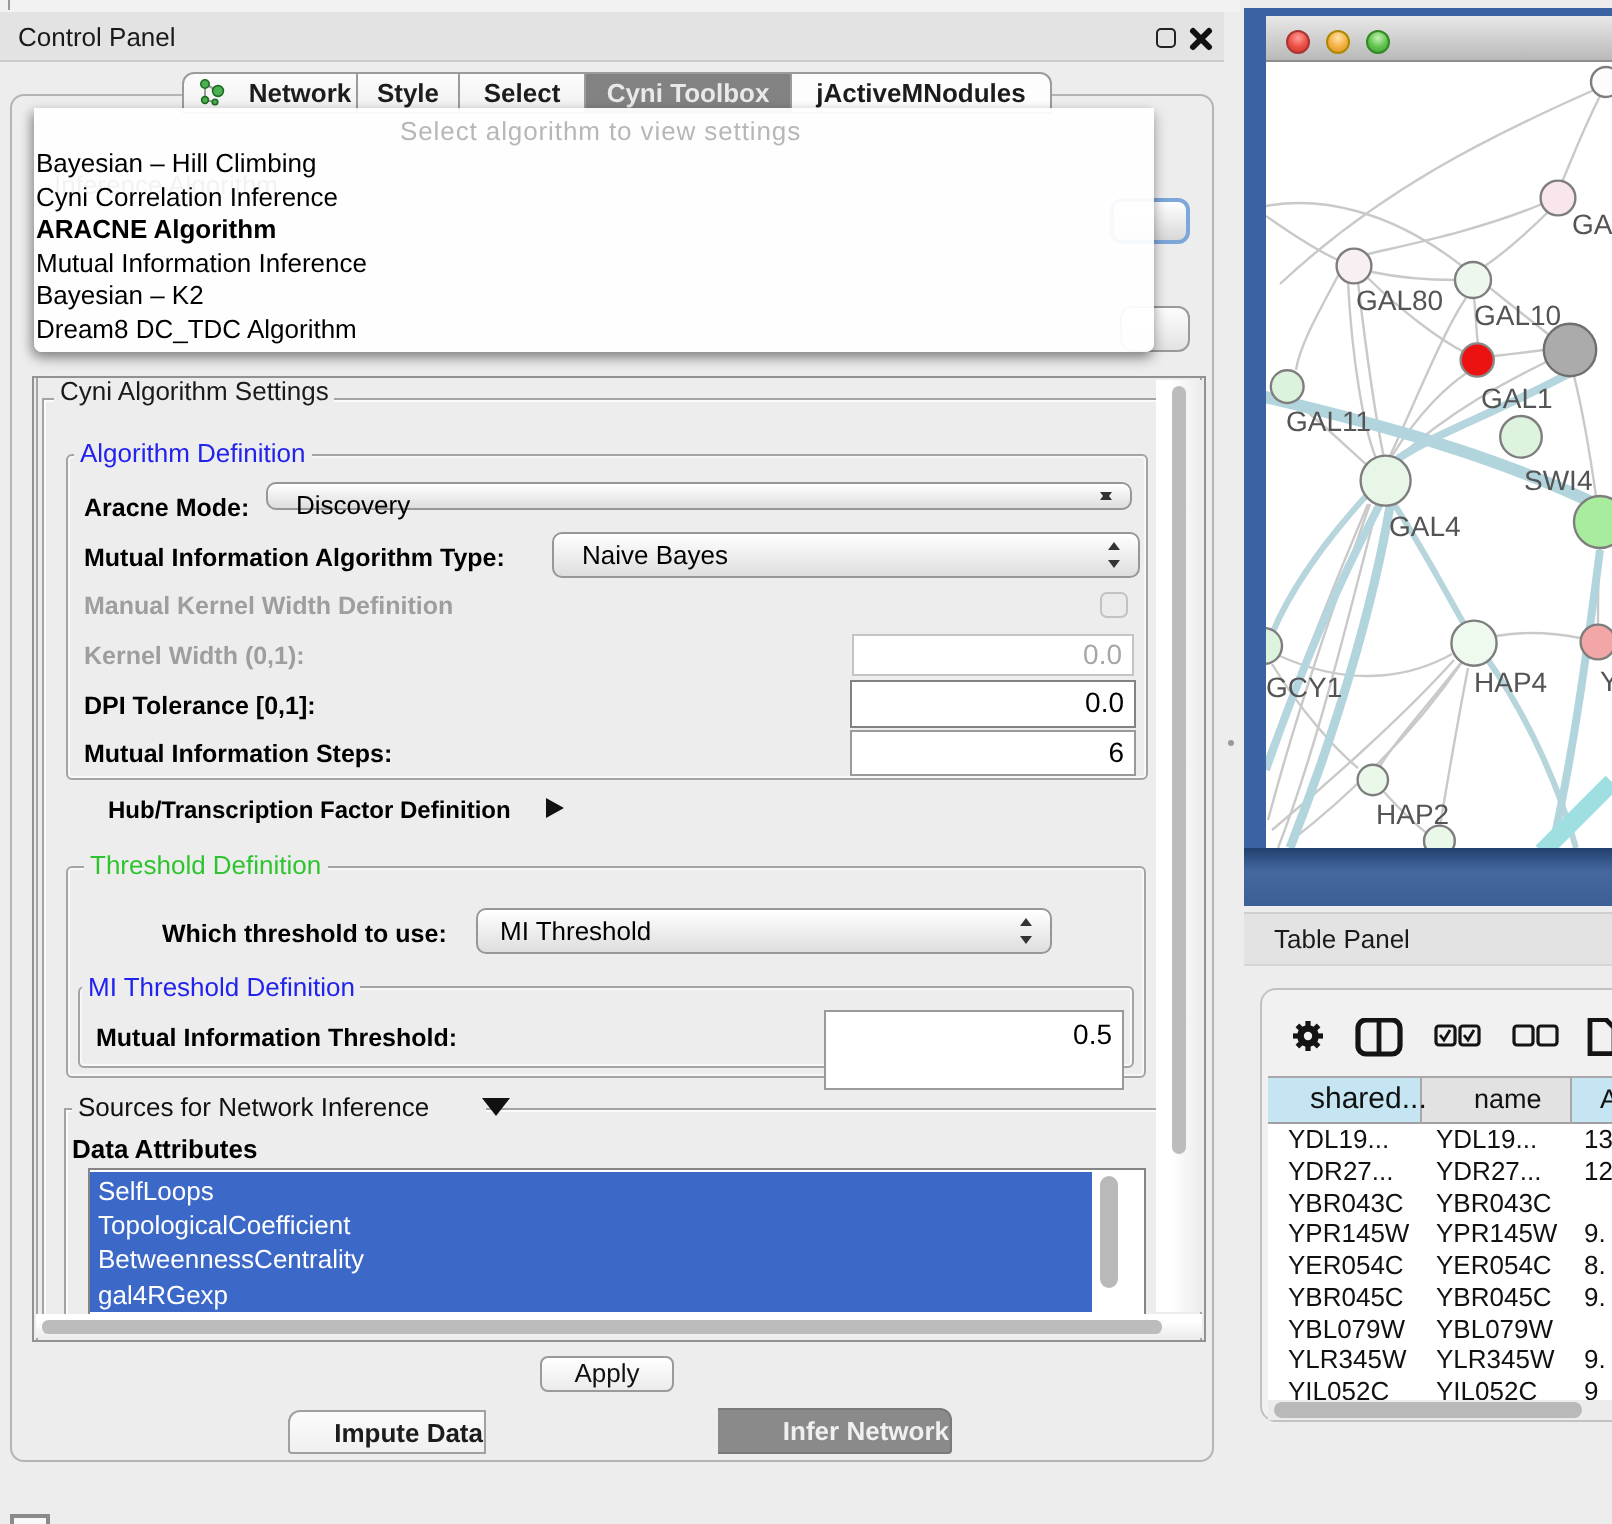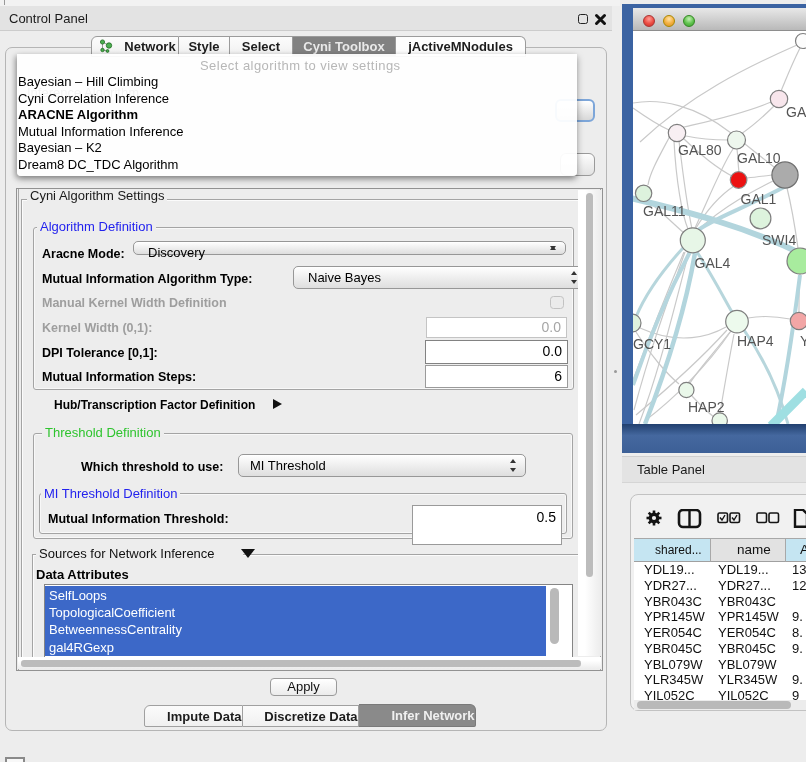--- a/index.html
+++ b/index.html
@@ -62,21 +62,21 @@
 
 <div class="a" style="left:33px;top:227px;width:541px;height:163px;border:1px solid #a4a4a4;border-radius:3px;box-shadow:inset 0 0 0 1px rgba(255,255,255,.6)"></div>
 <div class="gt" style="left:37px;top:220px;color:#2222ee">Algorithm Definition</div>
 <div class="lbl" style="left:42px;top:247px">Aracne Mode:</div>
 <div class="combo" style="left:133px;top:241px;width:433px;height:14px">
       <span class="ct" style="left:14px">Discovery</span>
       <i class="au"></i>
       <i class="ad"></i>
     </div>
 <div class="lbl" style="left:42px;top:272px">Mutual Information Algorithm Type:</div>
-<div class="combo" style="left:293px;top:266px;width:294px;height:23px">
+<div class="combo" style="left:276px;top:266px;width:294px;height:23px">
       <span class="ct" style="left:14px">Naive Bayes</span>
       <i class="au"></i>
       <i class="ad"></i>
     </div>
 <div class="lbl dis" style="left:42px;top:296px">Manual Kernel Width Definition</div>
 <div class="a" style="left:550px;top:296px;width:14px;height:13px;border:1px solid #c2c2c2;border-radius:3.5px;background:#ebebeb"></div>
 <div class="lbl dis" style="left:42px;top:321px">Kernel Width (0,1):</div>
 <div class="fld" style="left:426px;top:317px;width:141px;height:21px;border:1px solid #c4c4c4;color:#a6a6a6;line-height:19px">0.0</div>
 <div class="lbl" style="left:42px;top:346px">DPI Tolerance [0,1]:</div>
 <div class="fld" style="left:425px;top:340px;width:143px;height:24px;border:1.5px solid #828282;line-height:21px">0.0</div>
@@ -116,21 +116,20 @@
 <div class="a" style="left:550px;top:588px;width:8.5px;height:56px;background:#b9b9b9;border-radius:4.5px"></div>
 
 <div class="a" style="left:578px;top:190px;width:23px;height:466px;background:linear-gradient(to right,#ffffff 30%,#ececec)"></div>
 <div class="a" style="left:585.5px;top:193px;width:7px;height:384px;background:#bcbcbc;border-radius:3.5px"></div>
 <div class="a" style="left:18px;top:656.5px;width:583px;height:12.5px;background:linear-gradient(#ffffff 30%,#ececec)"></div>
 <div class="a" style="left:20.5px;top:660px;width:560px;height:6.5px;background:#bcbcbc;border-radius:3.2px"></div>
 
 <div class="a" style="left:270px;top:678px;width:67px;height:18px;border:1px solid #9a9a9a;border-radius:4px;background:linear-gradient(#ffffff,#ebebeb);text-align:center;line-height:16px;font-size:13px;color:#111">Apply</div>
 
 <div class="btab" style="left:144px;width:98.5px;border-left:1px solid #a0a0a0;border-radius:6px 0 0 2px">Impute Data</div>
-<div class="btab" style="left:242.5px;width:116px">Discretize Data</div>
 <div class="btab" style="left:358.5px;width:117px;top:704px;height:23px;line-height:22px;border-radius:0 6px 2px 0;background:#8a8a8a;color:#f0f0f0;border-color:#7a7a7a">Infer Network</div>
 
 <div class="a" style="left:5px;top:757px;width:20px;height:10px;border:2.5px solid #8a8a8a;background:#f8f8f8"></div>
 
 <div class="a" style="left:614px;top:370px;width:3px;height:3px;background:#999;border-radius:50%"></div>
 
 <div class="a" style="left:17px;top:54px;width:560px;height:122px;background:rgba(255,255,255,0.94);border-radius:0 0 4px 4px;box-shadow:0 3px 7px rgba(0,0,0,0.35),-2px 2px 5px rgba(0,0,0,0.18);z-index:50"></div>
 <div class="a" style="left:200px;top:58px;font-size:13px;letter-spacing:0.45px;color:#b7b7b7;z-index:51;white-space:nowrap">Select algorithm to view settings</div>
 <div class="a" style="left:27px;top:85px;font-size:13px;color:rgba(80,80,80,0.07);z-index:51">Inference Algorithm</div>
 <div class="pit" style="top:74px;z-index:51">Bayesian – Hill Climbing</div>
@@ -247,21 +246,21 @@
 <path d="M75 8.5 l2 2.5 3-5" stroke-width="1.4"></path>
         <path d="M87 8.5 l2 2.5 3-5" stroke-width="1.4"></path>
 <rect x="112" y="4" width="9.5" height="9.5" rx="1.5"></rect>
         <rect x="124" y="4" width="9.5" height="9.5" rx="1.5"></rect>
 </g>
 <path d="M150 0.8 h8 l4 4 v13 h-12 z" fill="none" stroke="#141414" stroke-width="2.4"></path>
 </svg>
 
 <div class="a" style="left:634px;top:538px;width:172px;height:24px;background:#c5e5f2;border-top:1px solid #a8a8a8;border-bottom:1px solid #a0a0a0"></div>
 <div class="a" style="left:710px;top:538px;width:76px;height:24px;background:#e2e2e2;border-left:1px solid #a8a8a8;border-right:1px solid #a8a8a8;border-top:1px solid #a8a8a8;border-bottom:1px solid #a0a0a0"></div>
-<div class="trow" style="left:655px;top:538px;line-height:24px;font-size:12px">shared...</div>
+<div class="trow" style="left:655px;top:538px;line-height:24px;font-size:15px">shared...</div>
 <div class="trow" style="left:737px;top:538px;line-height:24px;font-size:13.5px">name</div>
 <div class="trow" style="left:800px;top:538px;line-height:24px;font-size:13.5px">A</div>
 
 <div class="a" style="left:634px;top:562px;width:172px;height:138px;background:#fff"></div>
 <div class="trow" style="left:644px;top:562.0px;line-height:15.75px">YDL19...</div>
 <div class="trow" style="left:718px;top:562.0px;line-height:15.75px">YDL19...</div>
 <div class="trow" style="left:792px;top:562.0px;line-height:15.75px">13</div>
 <div class="trow" style="left:644px;top:577.8px;line-height:15.75px">YDR27...</div>
 <div class="trow" style="left:718px;top:577.8px;line-height:15.75px">YDR27...</div>
 <div class="trow" style="left:792px;top:577.8px;line-height:15.75px">12</div>

